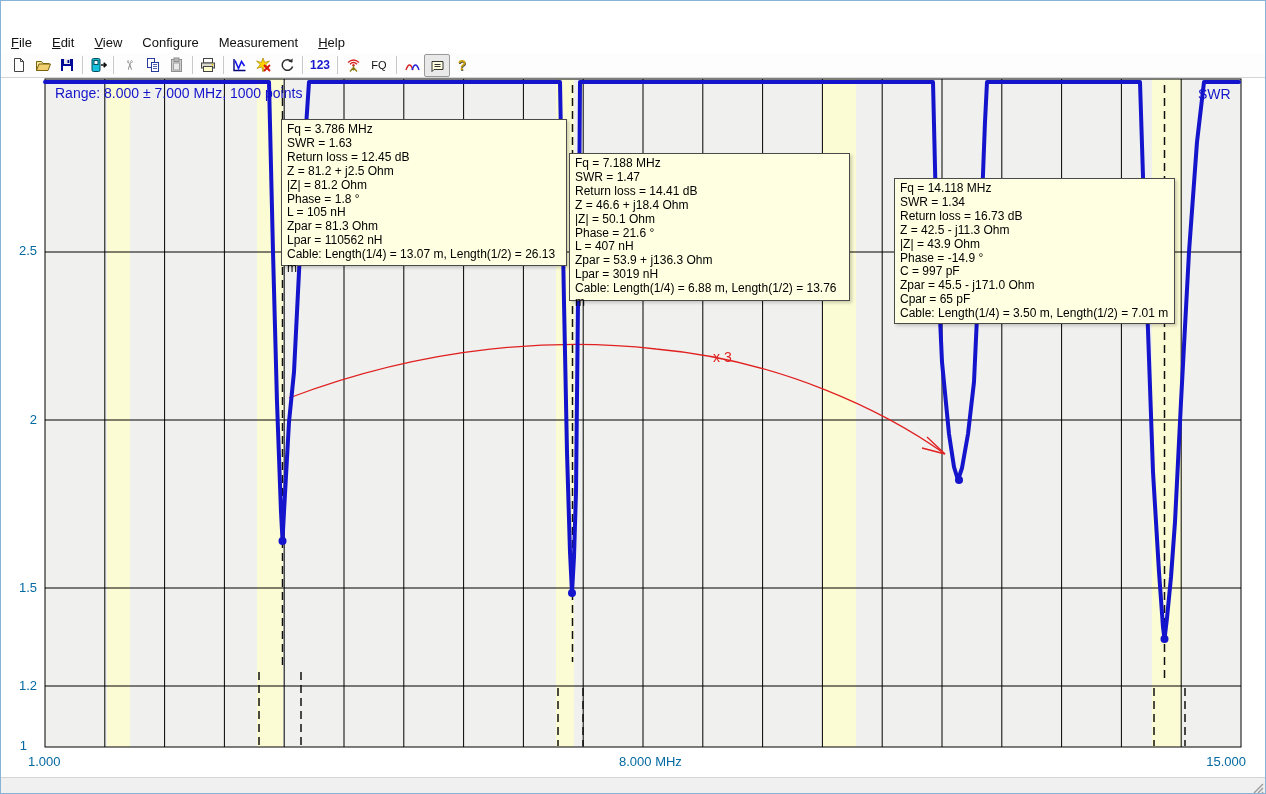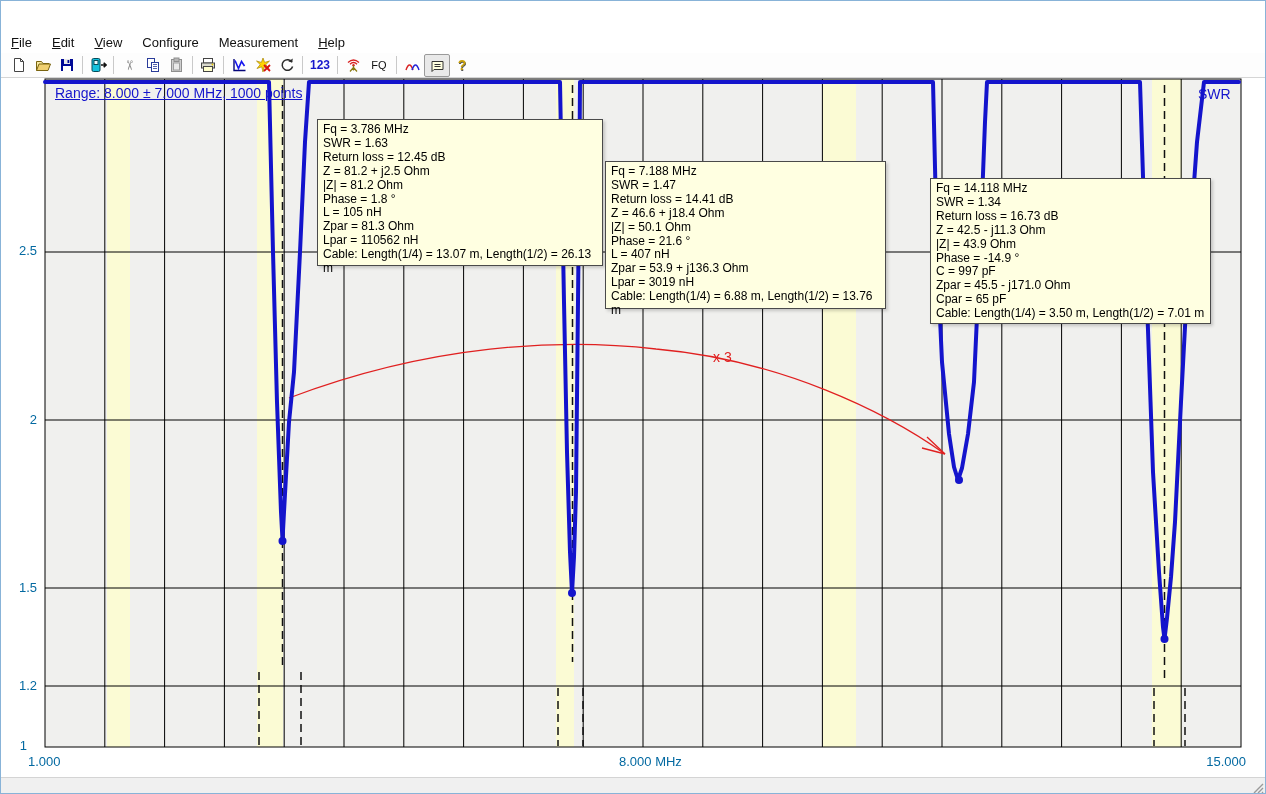--- a/index.html
+++ b/index.html
@@ -29,26 +29,26 @@
   .ttext2{font-size:11px;color:#111;width:26px;text-align:center;}
   .pressed{border:1px solid #9a9a9a;background:#e9e9e9;border-radius:2px;}
   .thelp{font-size:14px;font-weight:bold;color:#c8a00a;text-shadow:0.5px 0.5px 0 #555;}
   .tcut{font-size:13px;color:#8a8a8a;transform:rotate(90deg);}
   
   #client{position:absolute;left:0;top:76px;width:1266px;height:700px;background:#ffffff;
           border-top:1px solid #d5d5d5;box-sizing:border-box;}
   #chart-svg{position:absolute;left:0;top:0;}
   .axis-label{position:absolute;font-size:13px;color:#0369a1;}
   .ylab{width:32px;text-align:right;}
-  #range-label{position:absolute;left:54px;top:84px;font-size:14px;color:#1414cc;text-decoration:underline;}
+  #range-label{position:absolute;left:54px;top:84px;font-size:14px;color:#1414cc;}
   #swr-label{position:absolute;left:1197px;top:85px;font-size:14px;color:#1414cc;font-weight:normal;}
   #annot-x3{position:absolute;left:712px;top:348px;font-size:14px;color:#e02020;}
   .tipbox{position:absolute;background:#ffffe1;border:1px solid #4a4a4a;color:#000;
           font-size:12px;line-height:13.9px;padding:3px 5px;white-space:pre-line;
-          box-shadow:2px 2px 3px rgba(0,0,0,0.18);margin-left:36px;}
+          box-shadow:2px 2px 3px rgba(0,0,0,0.18);}
   
   #statusbar{position:absolute;left:0;top:776px;width:100%;height:18px;background:#f0f0f0;
              border-top:1px solid #d4d4d4;box-sizing:border-box;font-size:12px;color:#222;}
   #status-text{position:absolute;left:5px;top:2px;margin-top:24px;}
   #grip{position:absolute;right:1px;bottom:1px;}
 </style>
 </head>
 <body>
 
 <div id="app">
@@ -266,21 +266,21 @@
   <div class="tipbox" style="left:280px;top:118px;width:274px;height:139px">Fq = 3.786 MHz
 SWR = 1.63
 Return loss = 12.45 dB
 Z = 81.2 + j2.5 Ohm
 |Z| = 81.2 Ohm
 Phase = 1.8 °
 L = 105 nH
 Zpar = 81.3 Ohm
 Lpar = 110562 nH
 Cable: Length(1/4) = 13.07 m, Length(1/2) = 26.13 m</div>
-  <div class="tipbox" style="left:568px;top:160px;width:269px;height:140px">Fq = 7.188 MHz
+  <div class="tipbox" style="left:568px;top:152px;width:269px;height:140px">Fq = 7.188 MHz
 SWR = 1.47
 Return loss = 14.41 dB
 Z = 46.6 + j18.4 Ohm
 |Z| = 50.1 Ohm
 Phase = 21.6 °
 L = 407 nH
 Zpar = 53.9 + j136.3 Ohm
 Lpar = 3019 nH
 Cable: Length(1/4) = 6.88 m, Length(1/2) = 13.76 m</div>
   <div class="tipbox" style="left:893px;top:177px;width:269px;height:138px">Fq = 14.118 MHz

